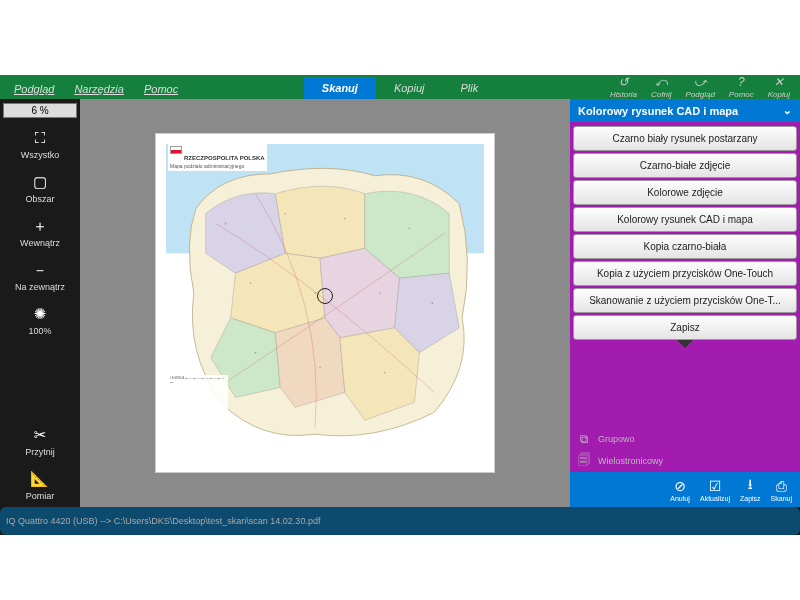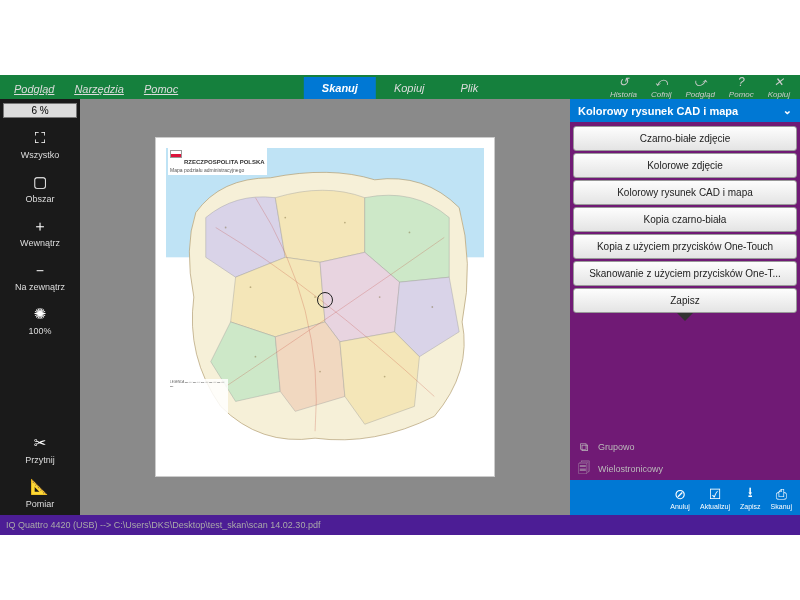--- a/index.html
+++ b/index.html
@@ -30,33 +30,33 @@
   .scan-doc { width: 340px; height: 340px; background: #fff; border: 1px solid #ccc; position: relative; padding: 10px; }
   .doc-title-block { position: absolute; top: 10px; left: 12px; background: #fff; padding: 2px; }
   .doc-title-block .t1 { font-size: 6px; font-weight: bold; color: #333; }
   .doc-title-block .t2 { font-size: 5px; color: #555; line-height: 1; }
   .doc-title-block .flag { width: 12px; height: 8px; display: inline-block; background: linear-gradient(#fff 50%, #dc143c 50%); border: 0.5px solid #999; vertical-align: top; margin-right: 2px; }
   .map-area { position: absolute; inset: 10px; }
   .map-svg { width: 100%; height: 100%; }
   .circle-mark { position: absolute; top: 48%; left: 50%; width: 16px; height: 16px; border: 1.5px solid #222; border-radius: 50%; transform: translate(-50%,-50%); }
   .legend-block { position: absolute; left: 12px; bottom: 12px; width: 60px; height: 85px; background: rgba(255,255,255,0.85); font-size: 3px; color: #666; padding: 2px; line-height: 1.2; overflow: hidden; }
   
-  .right-panel { width: 230px; background: #701a75; display: flex; flex-direction: column; }
+  .right-panel { width: 230px; background: #a21caf; display: flex; flex-direction: column; }
   .preset-header { background: #0078d4; color: #fff; font-size: 11px; font-weight: bold; padding: 5px 8px; display: flex; justify-content: space-between; align-items: center; }
   .preset-list { flex: 1; overflow: hidden; padding: 2px; }
   .preset-item { background: linear-gradient(#fdfdfd, #e4e4e4); border: 1px solid #999; border-radius: 3px; color: #222; font-size: 10px; text-align: center; padding: 6px 4px; margin: 2px 1px; cursor: pointer; white-space: nowrap; overflow: hidden; text-overflow: ellipsis; }
   .preset-expander { text-align: center; color: #ccc; padding: 0; cursor: pointer; font-size: 10px; position: relative; height: 10px; }
   .preset-expander::before { content:''; position:absolute; left:50%; top:-2px; transform:translateX(-50%); width:0;height:0;border-left:8px solid transparent;border-right:8px solid transparent;border-top:8px solid #333; }
   .opt-row { display: flex; align-items: center; gap: 6px; padding: 4px 6px; color: #bbb; font-size: 9px; }
   .opt-row .oi { width: 16px; height: 14px; display:flex; align-items:center; justify-content:center; font-size: 12px; }
   .action-bar { background: #0078d4; display: flex; justify-content: flex-end; gap: 2px; padding: 4px; }
   .act-btn { display: flex; flex-direction: column; align-items: center; color: #fff; font-size: 7px; padding: 1px 4px; cursor: pointer; gap: 0; }
   .act-btn .ic { width: 20px; height: 18px; display:flex; align-items:center; justify-content:center; font-size: 14px; }
   
-  .status-bar { height: 20px; background: #4c1d95; color: #aaa; font-size: 9px; padding: 2px 6px; display: flex; align-items: center; }
+  .status-bar { height: 28px; background: #0c4a6e; color: #aaa; font-size: 9px; padding: 2px 6px; display: flex; align-items: center; border-radius: 6px; }
   .ws-bottom { position: absolute; top: 535px; left: 0; width: 800px; height: 65px; background: #fff; }
 </style>
 </head>
 <body>
 
 <div class="ws-top"></div>
 
 <div class="app">
   <div class="menubar">
     <div class="menu-left">
@@ -170,20 +170,21 @@
         <div class="legend-block">LEGENDA ▪▪▪ ▫▫▫ ▪▪▪ ▫▫▫ ▪▪▪ ▫▫▫ ▪▪▪ ▫▫▫ ▪▪▪ ▫▫▫ ▪▪▪</div>
       </div>
     </div>
 
     <div class="right-panel">
       <div class="preset-header">
         <span>Kolorowy rysunek CAD i mapa</span>
         <span>⌄</span>
       </div>
       <div class="preset-list">
+        <div class="preset-item">Czarno biały rysunek postarzany</div>
         <div class="preset-item">Czarno-białe zdjęcie</div>
         <div class="preset-item">Kolorowe zdjęcie</div>
         <div class="preset-item">Kolorowy rysunek CAD i mapa</div>
         <div class="preset-item">Kopia czarno-biała</div>
         <div class="preset-item">Kopia z użyciem przycisków One-Touch</div>
         <div class="preset-item">Skanowanie z użyciem przycisków One-T...</div>
         <div class="preset-item">Zapisz</div>
         <div class="preset-expander"></div>
       </div>
       <div class="opt-row">

